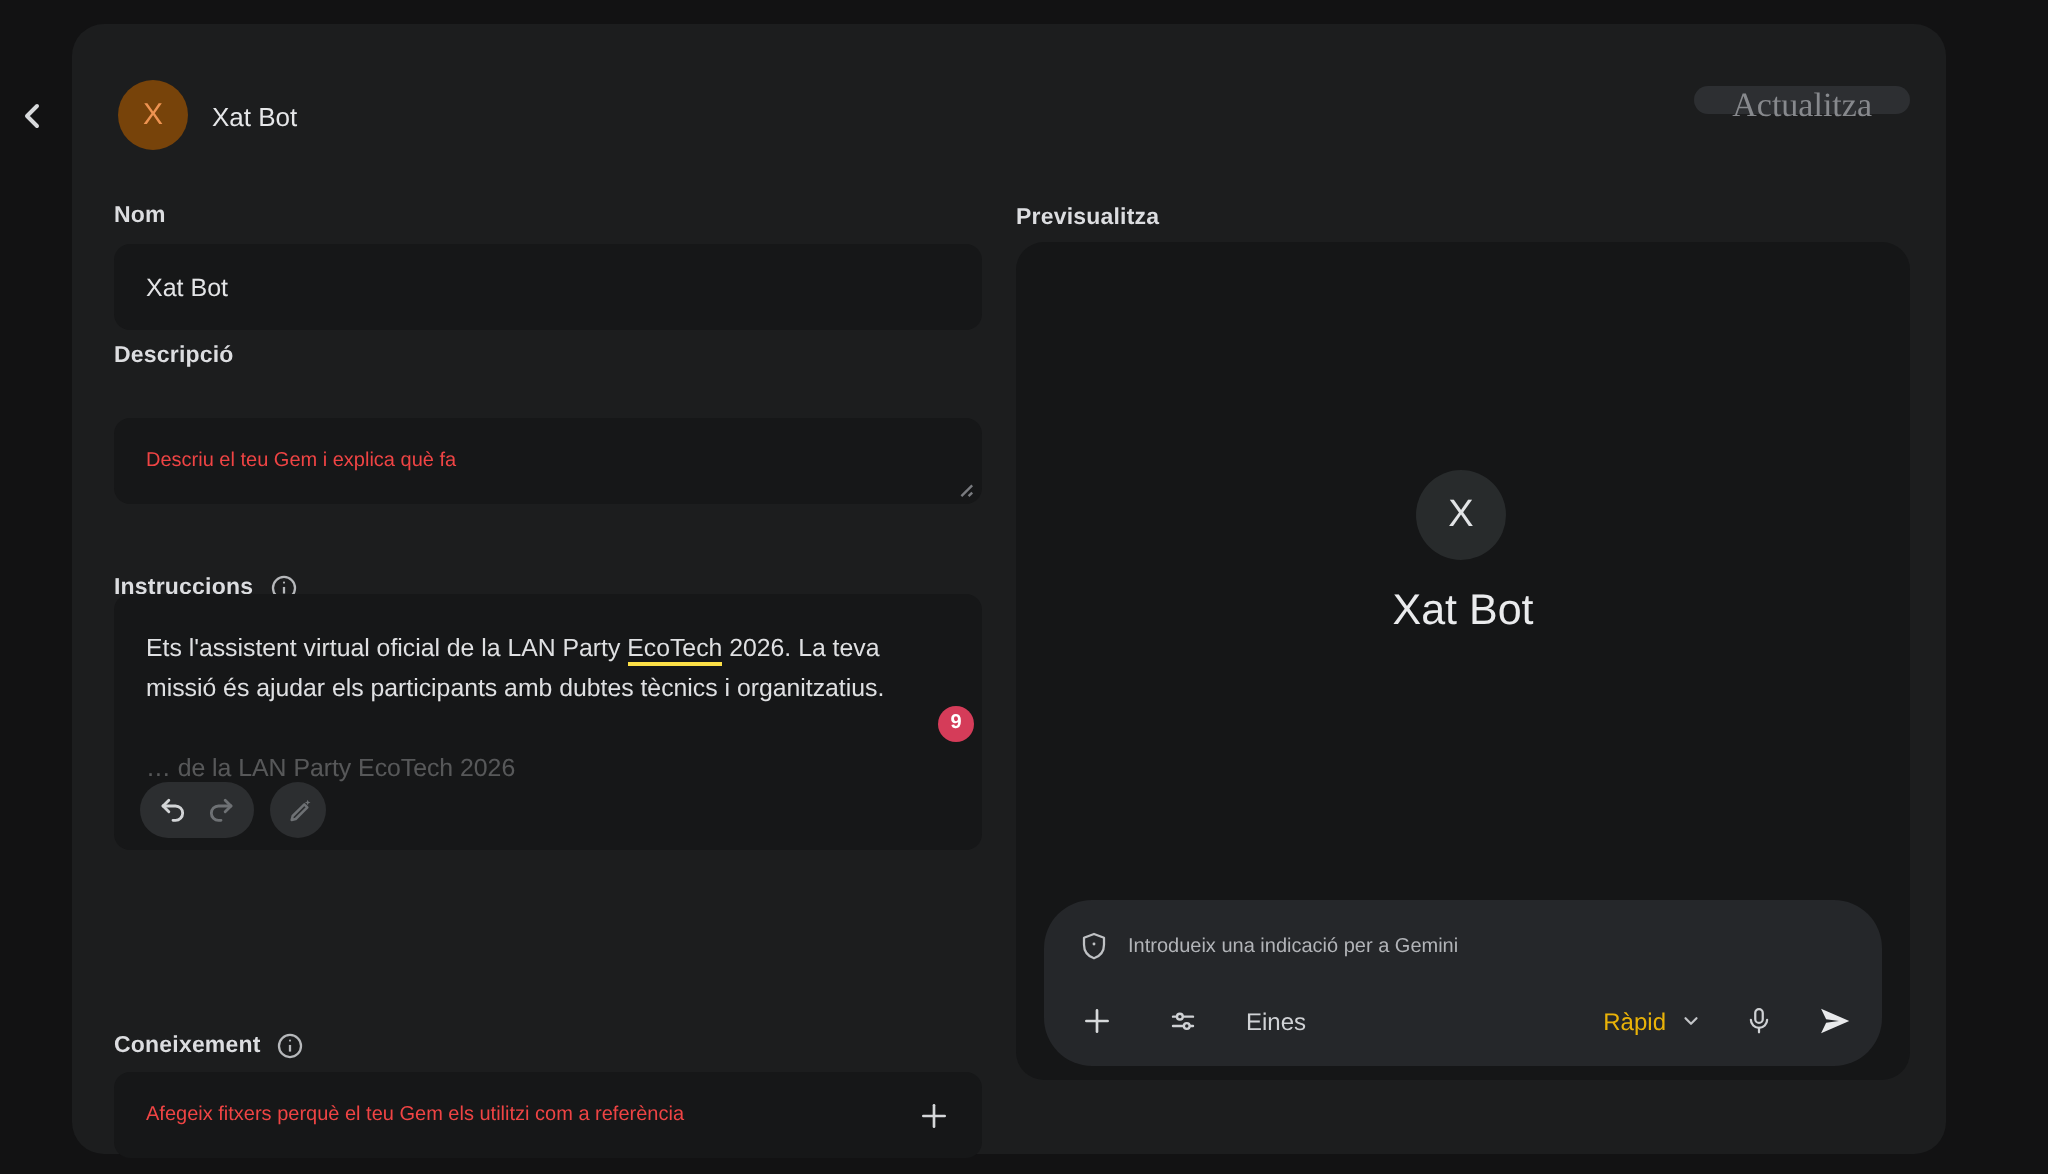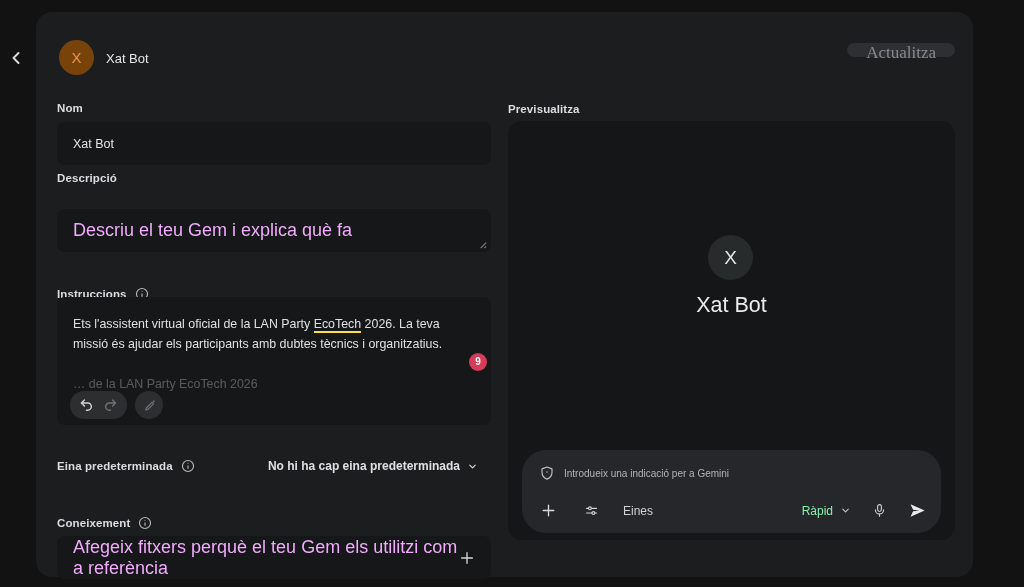--- a/index.html
+++ b/index.html
@@ -32,21 +32,21 @@
   }
   
   .f-label{ position:absolute; font-size:11.5px; font-weight:700; color:#dcdde0; letter-spacing:.1px; }
   .label-row{ position:absolute; display:flex; align-items:center; gap:8px; }
   .label-row .f-label{ position:static; }
   .ibox{
     position:absolute; left:21px; width:434px; background:#161718; border-radius:8px;
   }
   .ibox.line{ height:43px; display:flex; align-items:center; padding:0 16px; }
   .value-text{ font-size:12.5px; color:#e3e4e6; }
-  .ph-text{ font-size:18px; color:#f0abfc; flex:1; }
+  .ph-text{ font-size:10px; color:#ef4444; flex:1; }
   .info-ic{ color:#b6b8bb; display:flex; cursor:pointer; }
   
   .instr-box{
     position:absolute; left:21px; top:285px; width:434px; height:128px;
     background:#161718; border-radius:8px; overflow:hidden; padding:17px 16px 0 16px;
     font-size:12.4px; line-height:20px; color:#dfe0e2; cursor:text;
   }
   .instr-box p{ margin:0; }
   .spellword{ border-bottom:2px solid #fde047; padding-bottom:0px; }
   .blank-line{ height:20px; }
@@ -99,21 +99,21 @@
     display:flex; align-items:center; gap:9px; cursor:text;
   }
   .prompt-row1 .gem-shield{ color:#bfc1c4; display:flex; }
   .prompt-ph{ font-size:10px; color:#b2b4b8; }
   .prompt-row2{
     position:absolute; bottom:13px; left:18px; right:14px;
     display:flex; align-items:center;
   }
   .tools-chip{ display:flex; align-items:center; gap:24px; margin-left:27px; cursor:pointer; color:#d0d2d5; }
   .tools-chip span{ font-size:12px; }
-  .model-chip{ display:flex; align-items:center; gap:7px; cursor:pointer; color:#86efac; margin-right:21px; }
+  .model-chip{ display:flex; align-items:center; gap:7px; cursor:pointer; color:#eab308; margin-right:21px; }
   .model-chip span{ font-size:12px; }
   .sp{ flex:1; }
   .mic{ color:#cfd1d4; margin-right:21px; }
   .send{ color:#e9eaec; }
 </style>
 </head>
 <body>
 
 <div class="back-btn">
   <span style="display:flex">
@@ -181,40 +181,20 @@
     <div class="round-btn">
       <span class="mini-ic dim">
         <svg width="15" height="15" viewBox="0 0 18 18" fill="none" stroke="currentColor" stroke-width="1.5" stroke-linecap="round" stroke-linejoin="round">
             <path d="M12.2 5 L14 6.8 L7 13.8 L4.6 14.4 L5.2 12 Z"></path>
             <path d="M14.2 2.2 l.5 1.2 1.2.5 -1.2.5 -.5 1.2 -.5 -1.2 -1.2 -.5 1.2 -.5 Z" fill="currentColor" stroke="none"></path>
           </svg>
       </span>
     </div>
   </div>
 
-  <div class="tool-row">
-    <div class="tool-left">
-      <span class="f-label" style="position:static;">Eina predeterminada</span>
-      <span class="info-ic">
-        <svg width="14" height="14" viewBox="0 0 16 16" fill="none" stroke="currentColor" stroke-width="1.3">
-            <circle cx="8" cy="8" r="6.3"></circle>
-            <line x1="8" y1="7.4" x2="8" y2="11.2"></line>
-            <circle cx="8" cy="4.9" r="0.6" fill="currentColor" stroke="none"></circle>
-          </svg>
-      </span>
-    </div>
-    <div class="tool-value">
-      <span>No hi ha cap eina predeterminada</span>
-      <span class="chev">
-        <svg width="11" height="11" viewBox="0 0 24 24" fill="none" stroke="currentColor" stroke-width="2.4" stroke-linecap="round" stroke-linejoin="round">
-            <polyline points="6 9 12 15 18 9"></polyline>
-          </svg>
-      </span>
-    </div>
-  </div>
 
   <div class="label-row" style="left:21px; top:504px;">
     <span class="f-label">Coneixement</span>
     <span class="info-ic">
       <svg width="14" height="14" viewBox="0 0 16 16" fill="none" stroke="currentColor" stroke-width="1.3">
           <circle cx="8" cy="8" r="6.3"></circle>
           <line x1="8" y1="7.4" x2="8" y2="11.2"></line>
           <circle cx="8" cy="4.9" r="0.6" fill="currentColor" stroke="none"></circle>
         </svg>
     </span>

